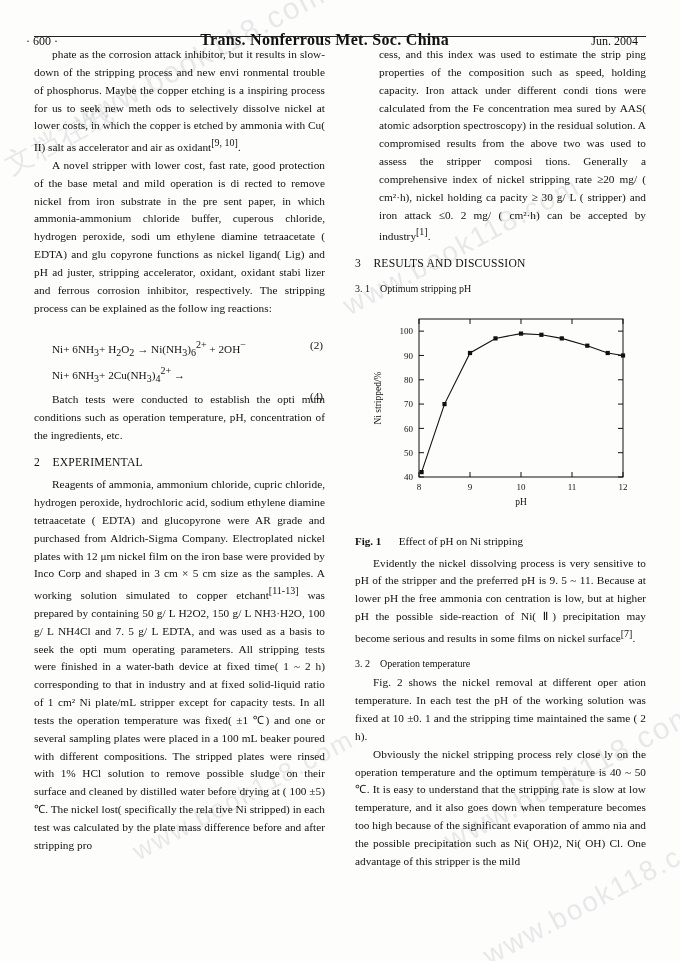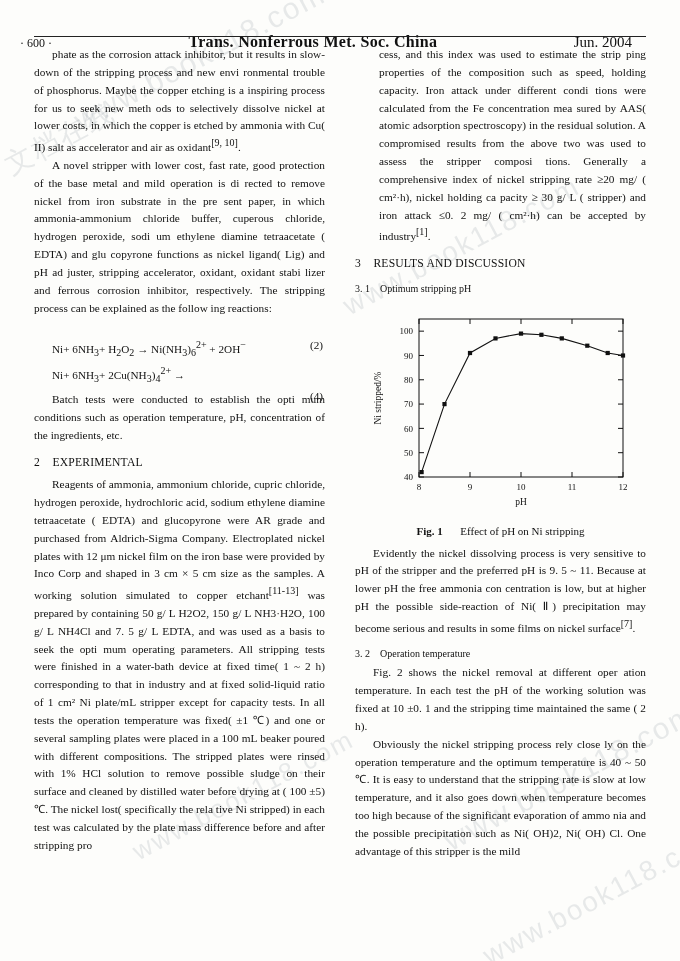--- a/index.html
+++ b/index.html
@@ -36,34 +36,34 @@
   .wm1 { left: 60px;  top: 40px;  font-size: 30px; }
   .wm2 { left: 0px;   top: 120px; font-size: 28px; }
   .wm3 { left: 330px; top: 230px; font-size: 28px; }
   .wm4 { left: 430px; top: 760px; font-size: 30px; }
   .wm5 { left: 120px; top: 780px; font-size: 26px; }
   .wm6 { left: 470px; top: 880px; font-size: 28px; }
 
   
   .header {
     position: absolute;
-    left: 20px; top: 16px;
+    left: 26px; top: 16px;
     width: 612px;
     display: flex;
     align-items: baseline;
     justify-content: space-between;
     font-size: 12.5px;
   }
   .header .pageno { font-size: 12px; }
   .header .journal {
     font-weight: bold;
     font-size: 16px;
     letter-spacing: .3px;
   }
-  .header .date { font-size: 15px; margin-top: 18px; }
+  .header .date { font-size: 12px; margin-top: 18px; }
   .rule {
     position: absolute;
     left: 34px; top: 36px;
     width: 612px;
     border-top: 1.2px solid #222;
   }
 
   
   .col {
     position: absolute;
@@ -122,23 +122,22 @@
     text-indent: 0;
   }
   .chart-wrap {
     width: 268px;
     height: 210px;
     margin: 0 auto;
     position: relative;
   }
   svg { display: block; }
   .figcap {
-    text-align: center;
     font-size: 11px;
-    margin-top: 6px;
+    margin-top: 16px;
     text-indent: 0;
   }
   .figcap b { font-weight: bold; }
   .figcap .capgap { display: inline-block; width: 12px; }
 
   .tick-label { font-size: 9px; font-family: "Liberation Serif", serif; fill: #111; }
   .axis-title { font-size: 9.5px; font-family: "Liberation Serif", serif; fill: #111; }
 </style>
 </head>
 <body>

